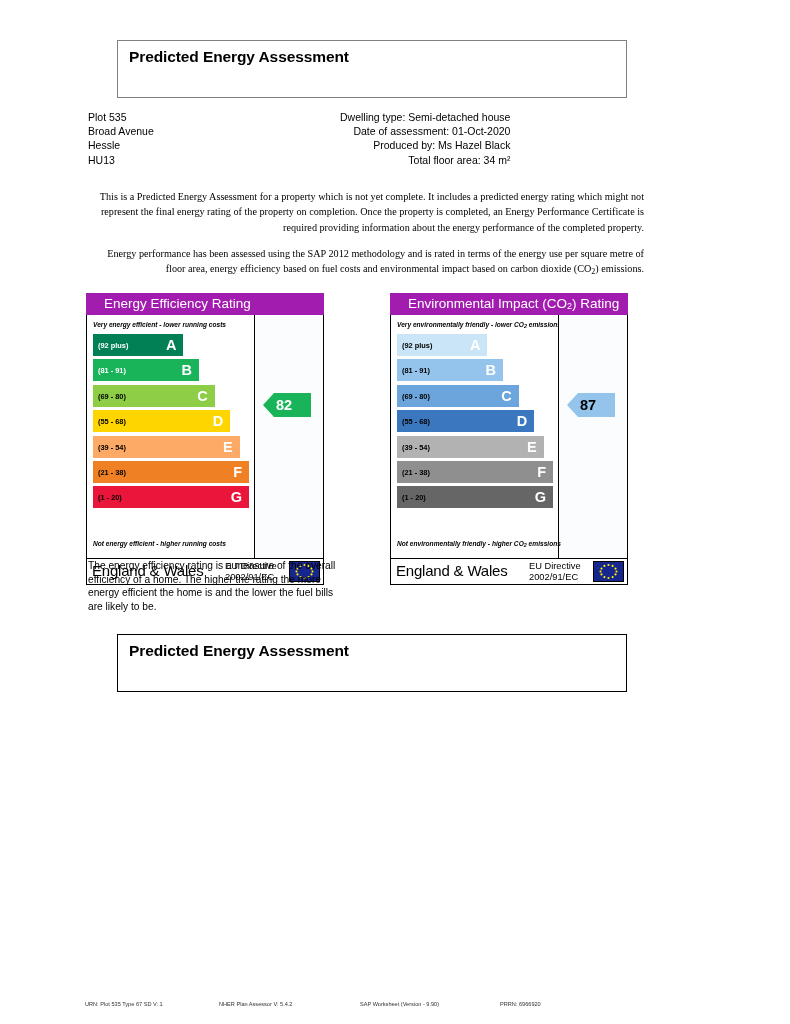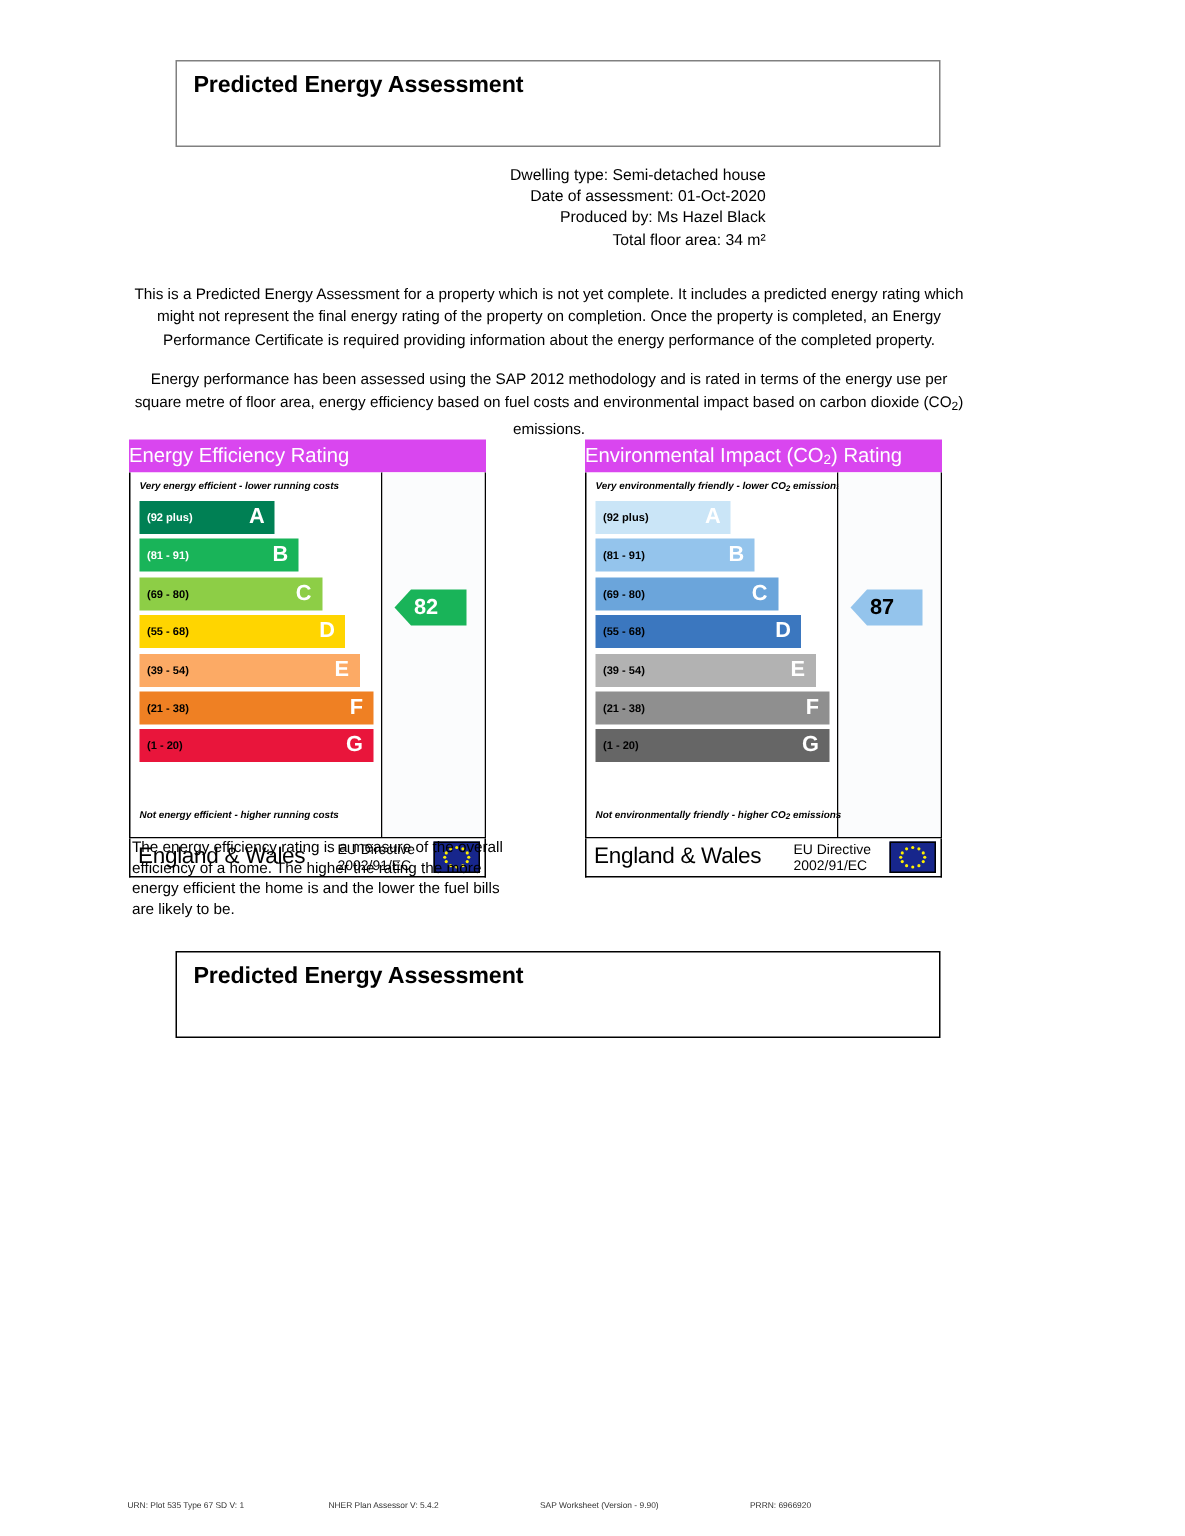--- a/index.html
+++ b/index.html
@@ -62,41 +62,42 @@
   }
   .addr-block div, .details-block div { white-space: pre; }
 
   
   .para {
     position: absolute;
     left: 88px;
     width: 556px;
     font-size: 10.2px;
     line-height: 15.3px;
-    text-align: center;
+    text-align: right;
+    font-family: Liberation Serif, serif;
   }
   .para.p1 { top: 189px; }
   .para.p2 { top: 246px; }
   sub { font-size: 8px; vertical-align: -2px; }
 
   
   .chart {
     position: absolute;
     width: 238px;
   }
   .chart.left  { left: 86px;  top: 293px; }
   .chart.right { left: 390px; top: 293px; }
 
   .chart-header {
     height: 22px;
-    background: #d946ef;
+    background: #a21caf;
     color: #ffffff;
     font-size: 13.5px;
     line-height: 22px;
-    padding-left: 0;
+    padding-left: 18px;
     box-sizing: border-box;
     white-space: nowrap;
   }
   .chart-header sub { font-size: 9px; vertical-align: -1px; }
 
   .chart-body {
     position: relative;
     border: 1px solid #000000;
     border-top: none;
     box-sizing: border-box;
@@ -266,20 +267,26 @@
 </style>
 </head>
 <body>
 
 <div class="page">
 
   <div class="title-box first">
     <div class="title-text">Predicted Energy Assessment</div>
   </div>
 
+  <div class="addr-block">
+    <div>Plot 535</div>
+    <div>Broad Avenue</div>
+    <div>Hessle</div>
+    <div>HU13</div>
+  </div>
 
   <div class="details-block">
     <div>Dwelling type: Semi-detached house</div>
     <div>Date of assessment: 01-Oct-2020</div>
     <div>Produced by: Ms Hazel Black</div>
     <div>Total floor area: 34 m²</div>
   </div>
 
   <div class="para p1">This is a Predicted Energy Assessment for a property which is not yet complete. It includes a predicted energy rating which might not represent the final energy rating of the property on completion. Once the property is completed, an Energy Performance Certificate is required providing information about the energy performance of the completed property.</div>
   <div class="para p2"><span>Energy performance has been assessed using the SAP 2012 methodology and is rated in terms of the energy use per square metre of floor area, energy efficiency based on fuel costs and environmental impact based on carbon dioxide (CO</span><sub>2</sub><span>) emissions.</span></div>

